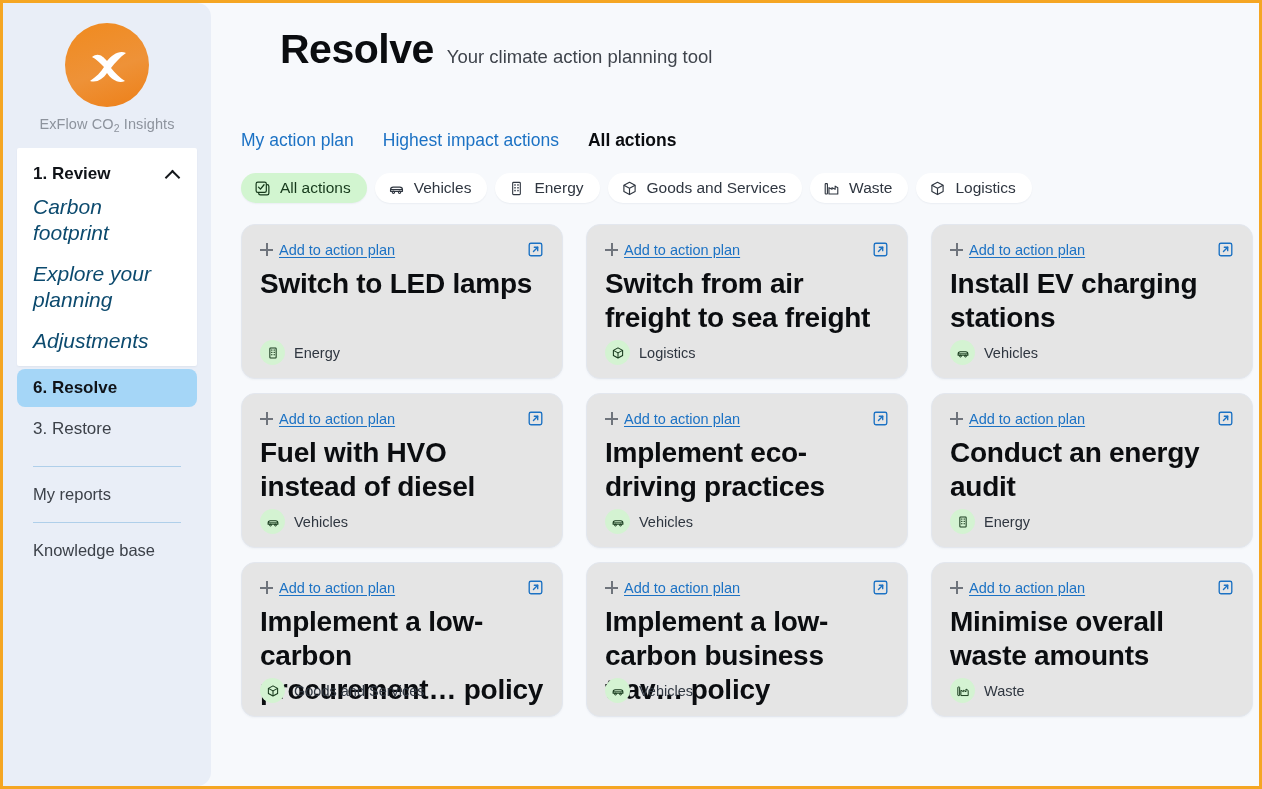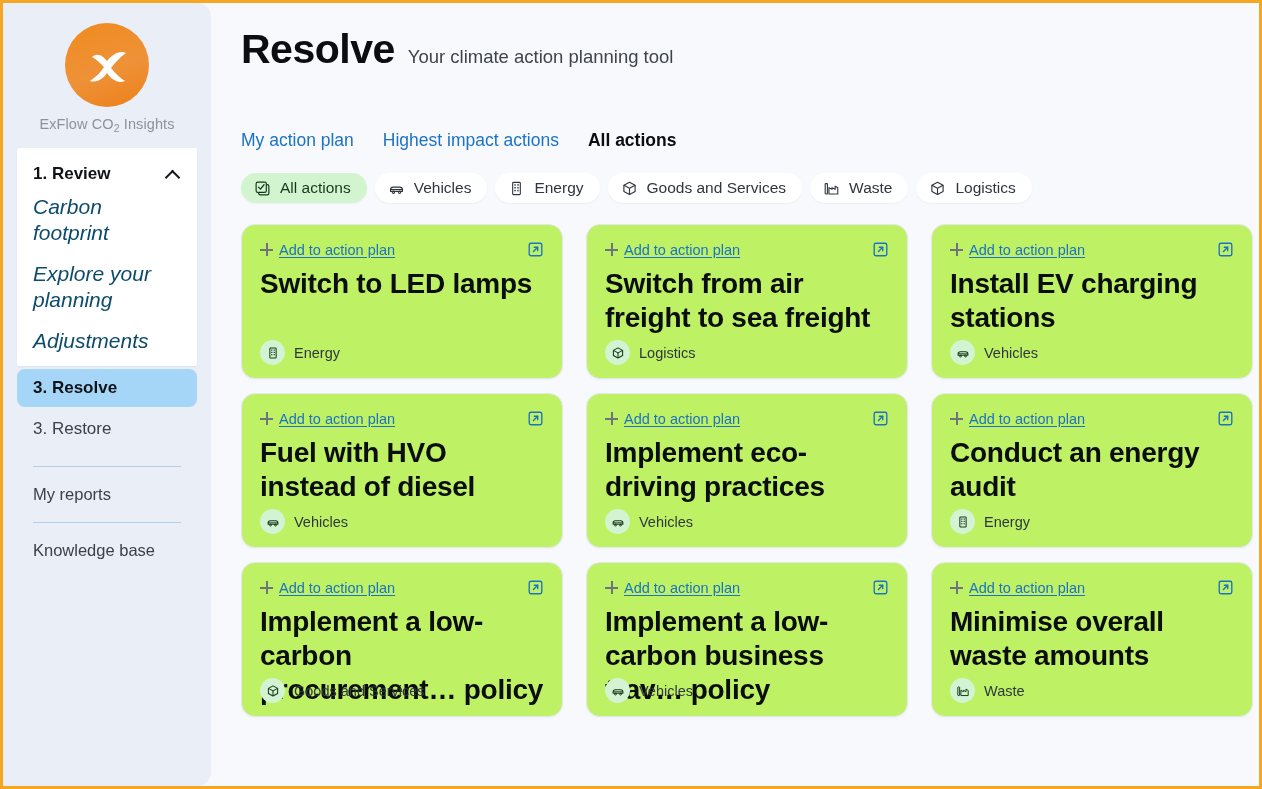--- a/index.html
+++ b/index.html
@@ -148,20 +148,21 @@
     min-width: 0;
     padding: 26px 14px 0 28px;
     overflow: hidden;
   }
 
   .page-head {
     display: flex;
     align-items: baseline;
     gap: 13px;
     padding-left: 2px;
+    margin-left: 39px;
   }
 
   .page-title {
     font-size: 41px;
     font-weight: bold;
     letter-spacing: -.5px;
     color: #0B0D10;
     line-height: 1;
   }
 
@@ -223,21 +224,21 @@
   
   .grid {
     display: grid;
     grid-template-columns: repeat(3, 322px);
     gap: 14px 23px;
     margin-top: 21px;
     padding-left: 2px;
   }
 
   .card {
-    background: #bef264;
+    background: #e5e5e5;
     border: 1px solid #E3E7EE;
     border-radius: 14px;
     height: 155px;
     padding: 16px 18px 13px 18px;
     display: flex;
     flex-direction: column;
     overflow: hidden;
     box-shadow: 0 1px 2px rgba(20,40,80,.04);
   }
 
@@ -338,21 +339,21 @@
       <div class="nav-group">
         <div class="nav-group-header">
           <span>1. Review</span>
           <span class="chev"></span>
         </div>
         <div class="nav-sub">Carbon footprint</div>
         <div class="nav-sub">Explore your planning</div>
         <div class="nav-sub">Adjustments</div>
       </div>
 
-      <div class="nav-item active">3. Resolve</div>
+      <div class="nav-item active">6. Resolve</div>
       <div class="nav-item">3. Restore</div>
 
       <div class="nav-divider"></div>
       <div class="nav-link">My reports</div>
       <div class="nav-divider"></div>
       <div class="nav-link">Knowledge base</div>
 
     </nav>
   </aside>
 

